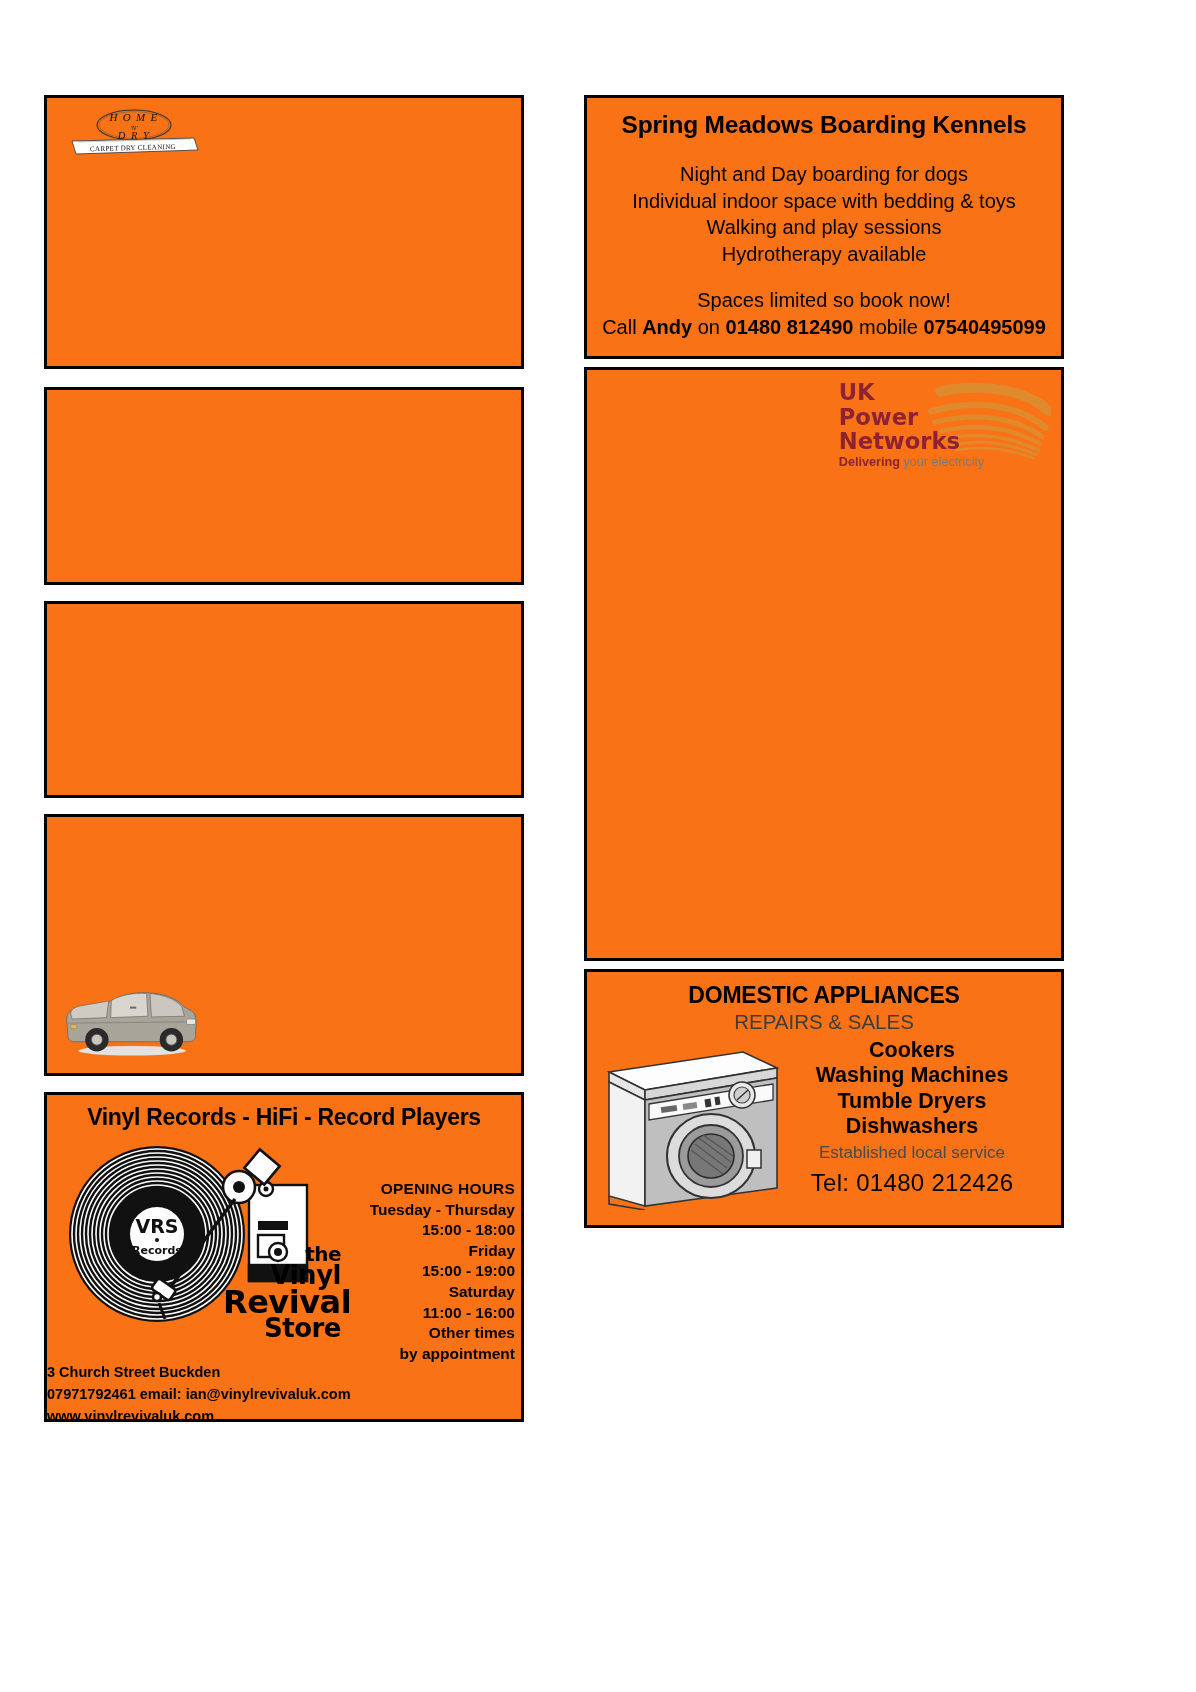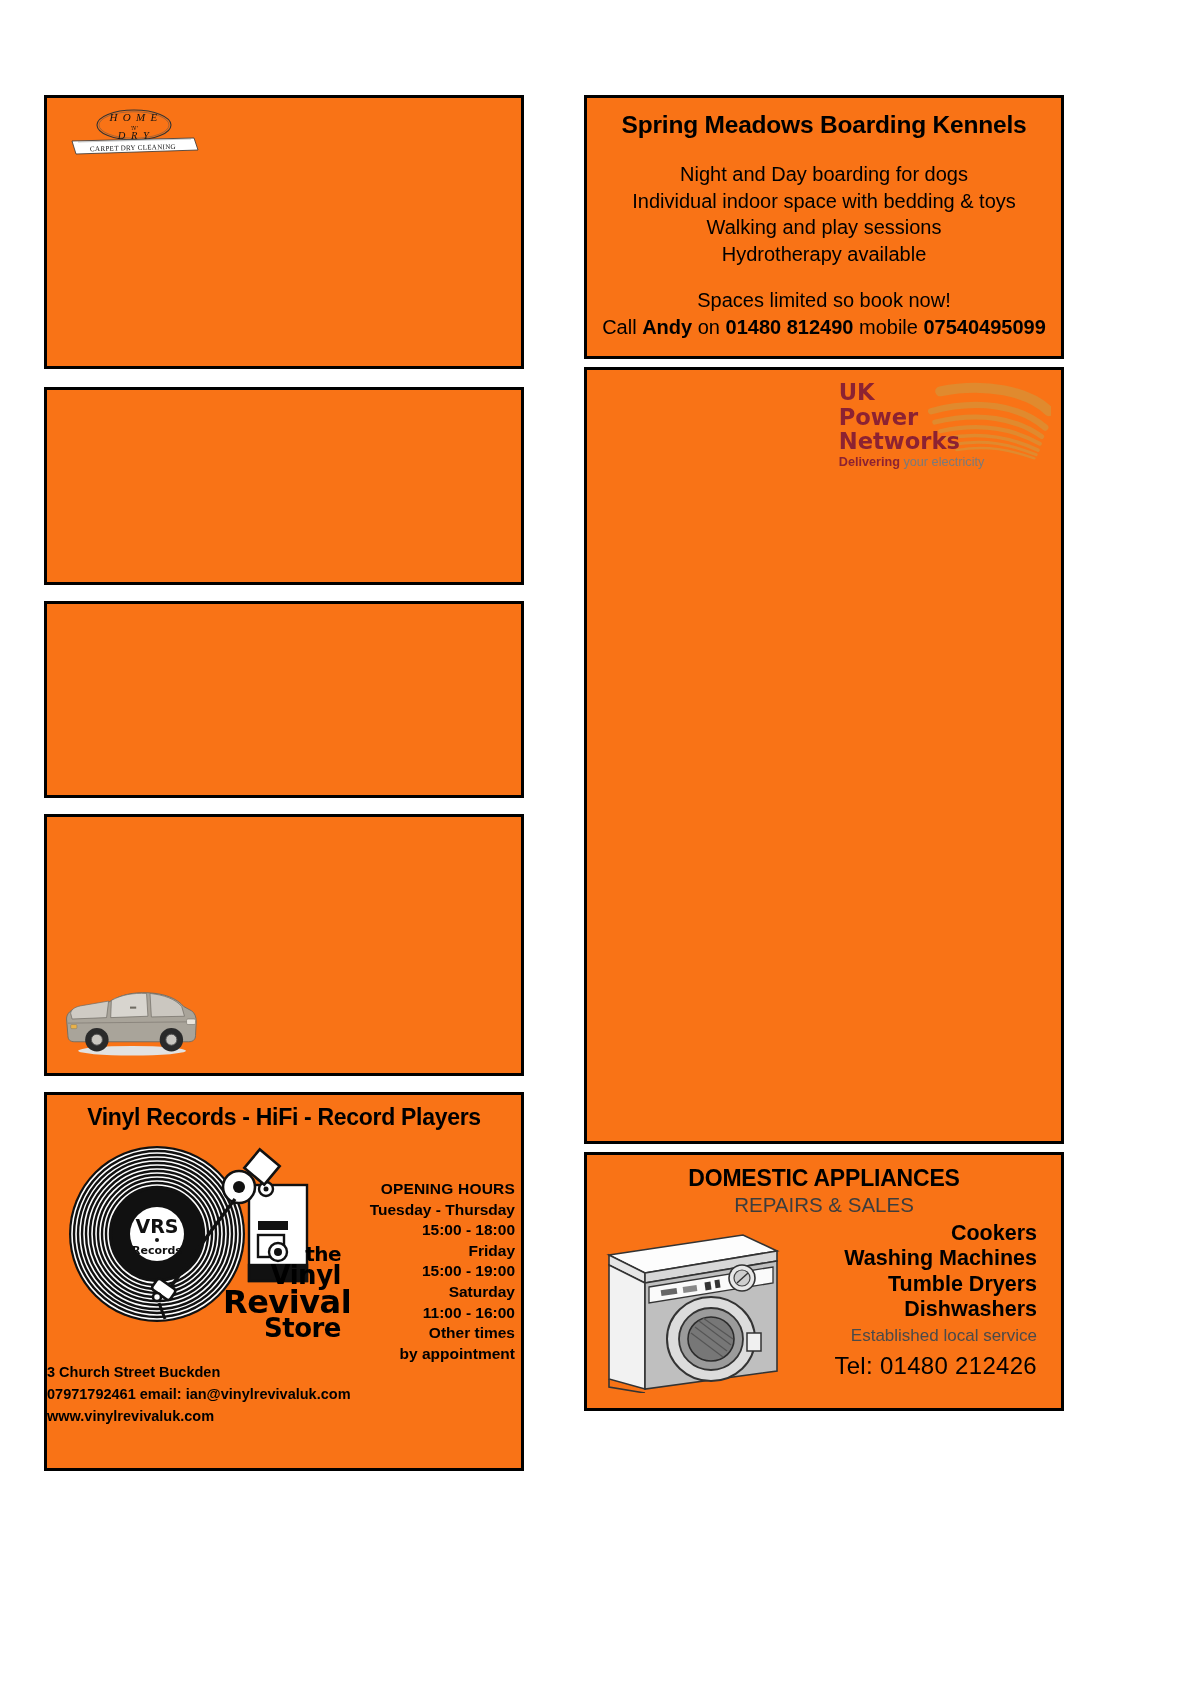--- a/index.html
+++ b/index.html
@@ -41,25 +41,25 @@
     box-sizing: border-box;
     position: relative;
     overflow: hidden;
   }
 
   
   #ad-home-n-dry { height: 274px; margin-bottom: 18px; }
   #ad-blank-1    { height: 198px; margin-bottom: 16px; }
   #ad-blank-2    { height: 197px; margin-bottom: 16px; }
   #ad-van        { height: 262px; margin-bottom: 16px; }
-  #ad-vinyl      { height: 379px; }
+  #ad-vinyl      { height: 330px; }
 
   
   #ad-kennels    { height: 264px; margin-bottom: 8px; }
-  #ad-ukpn       { height: 777px; margin-bottom: 8px; }
+  #ad-ukpn       { height: 594px; margin-bottom: 8px; }
   #ad-appliances { height: 259px; }
 
   
   .hnd-logo {
     position: absolute;
     left: 22px;
     top: 8px;
     width: 130px;
     height: 52px;
   }
@@ -173,21 +173,21 @@
     margin-top: 4px;
   }
   .da-img {
     width: 200px;
     flex: none;
     position: relative;
     height: 170px;
   }
   .da-list {
     flex: 1;
-    text-align: right;
+    text-align: center;
     padding-right: 24px;
     line-height: 1.18;
   }
   .da-list .item {
     font-size: 21.5px;
     font-weight: bold;
   }
   .da-estab {
     font-size: 17px;
     color: #4a4a4a;

